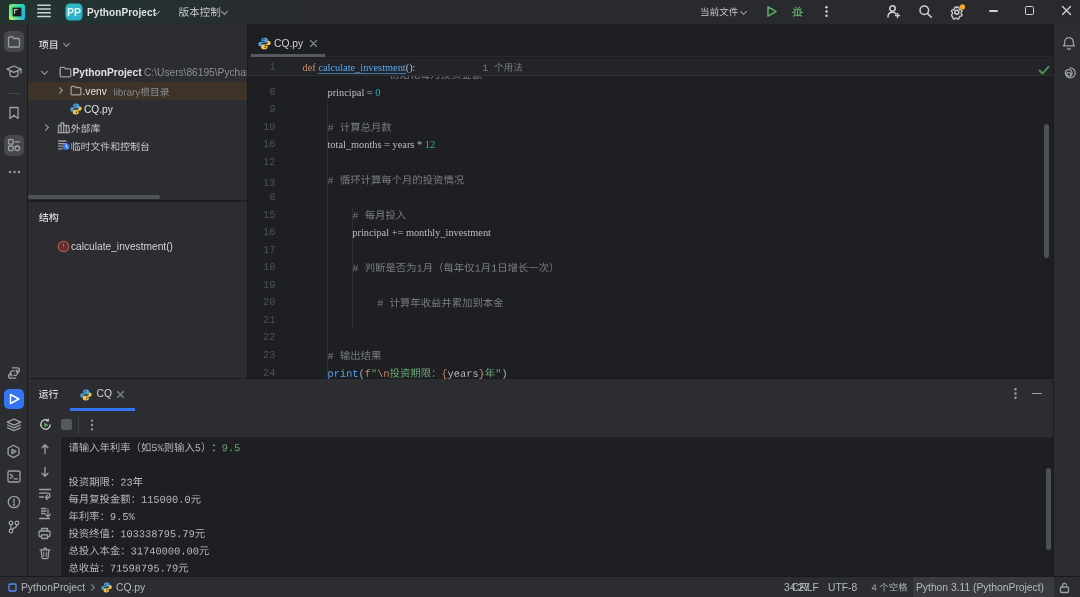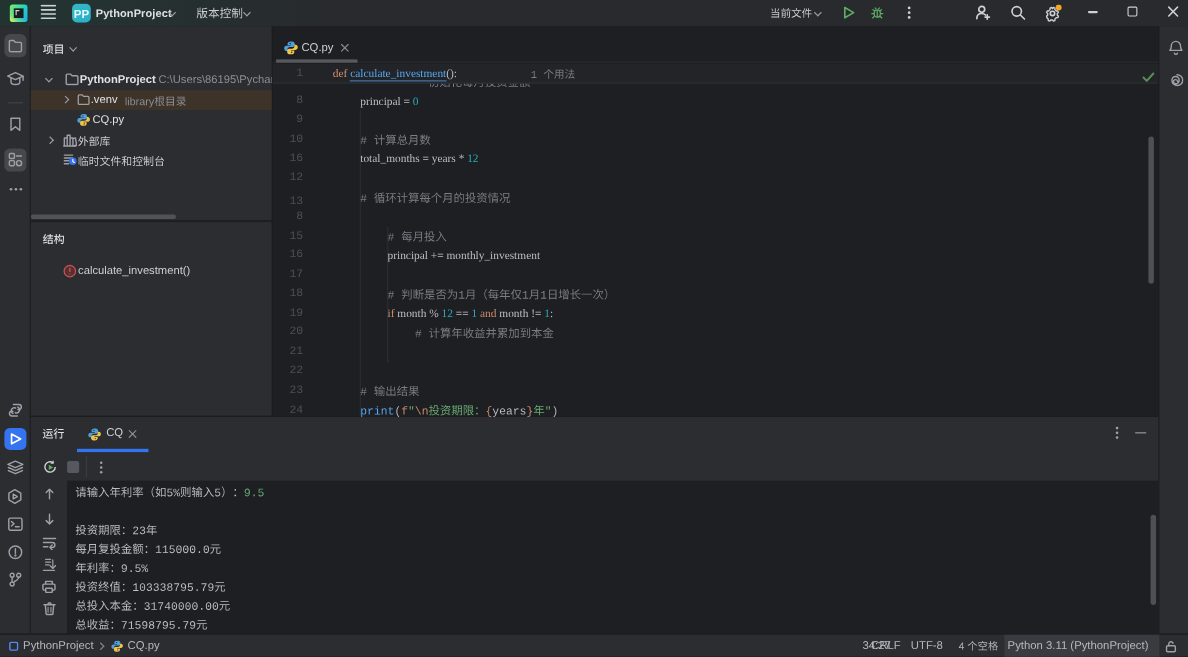--- a/index.html
+++ b/index.html
@@ -278,21 +278,20 @@
       <span class="ln" style="top:237.2px">18</span>
       <span class="ln" style="top:254.8px">19</span>
       <span class="ln" style="top:272.3px">20</span>
       <span class="ln" style="top:289.9px">21</span>
       <span class="ln" style="top:307.4px">22</span>
       <span class="ln" style="top:325.0px">23</span>
       <span class="ln" style="top:342.6px">24</span>
       <span class="cl" style="left:79.5px;top:61.6px">principal = <span class="n">0</span></span>
       <span class="cl" style="left:79.5px;top:114.3px">total_months = years * <span class="n">12</span></span>
       <span class="cl" style="left:104.3px;top:202.1px">principal += monthly_investment</span>
-      <span class="cl" style="left:104.3px;top:254.8px"><span class="k">if</span> month % <span class="n">12</span> == <span class="n">1</span> <span class="k">and</span> month != <span class="n">1</span>:</span>
  <div class="abs" style="left:0;top:34px;width:805px;height:17.5px;background:#232428;border-bottom:1px solid #2e2f33;z-index:45">
    <span class="ln" style="top:3px">1</span>
    <span class="cl" style="left:54.6px;top:3px"><span class="k">def </span><span class="f" style="border-bottom:1px solid rgba(86,168,245,.6)">calculate_investment</span>():</span>
  </div>
 </div>
 
 <div id="run" class="abs">
  <svg class="abs" style="left:51.5px;top:9.5px" width="12" height="12" viewBox="0 0 12 12">
         <path fill="#4e9fda" d="M5.9.6C3.9.6 3.2 1.5 3.2 2.6v1.2h2.9v.5H2.2C1 4.3.3 5.2.3 6.4c0 1.2.6 2.2 1.8 2.2h1V7.2c0-1 .9-1.9 2-1.9h2.5c.9 0 1.6-.7 1.6-1.6V2.6C9.2 1.5 8.2.6 7 .6H5.9zm-.5 1.1a.6.6 0 1 1 0 1.2.6.6 0 0 1 0-1.2z"></path>
         <path fill="#f0c44c" d="M6.1 11.4c2 0 2.7-.9 2.7-2v-1.2H5.9v-.5h3.9c1.2 0 1.9-.9 1.9-2.1 0-1.2-.6-2.2-1.8-2.2h-1v1.4c0 1-.9 1.9-2 1.9H4.4c-.9 0-1.6.7-1.6 1.6v1.1c0 1.1 1 2 2.2 2h1.1zm.5-1.1a.6.6 0 1 1 0-1.2.6.6 0 0 1 0 1.2z"></path>

